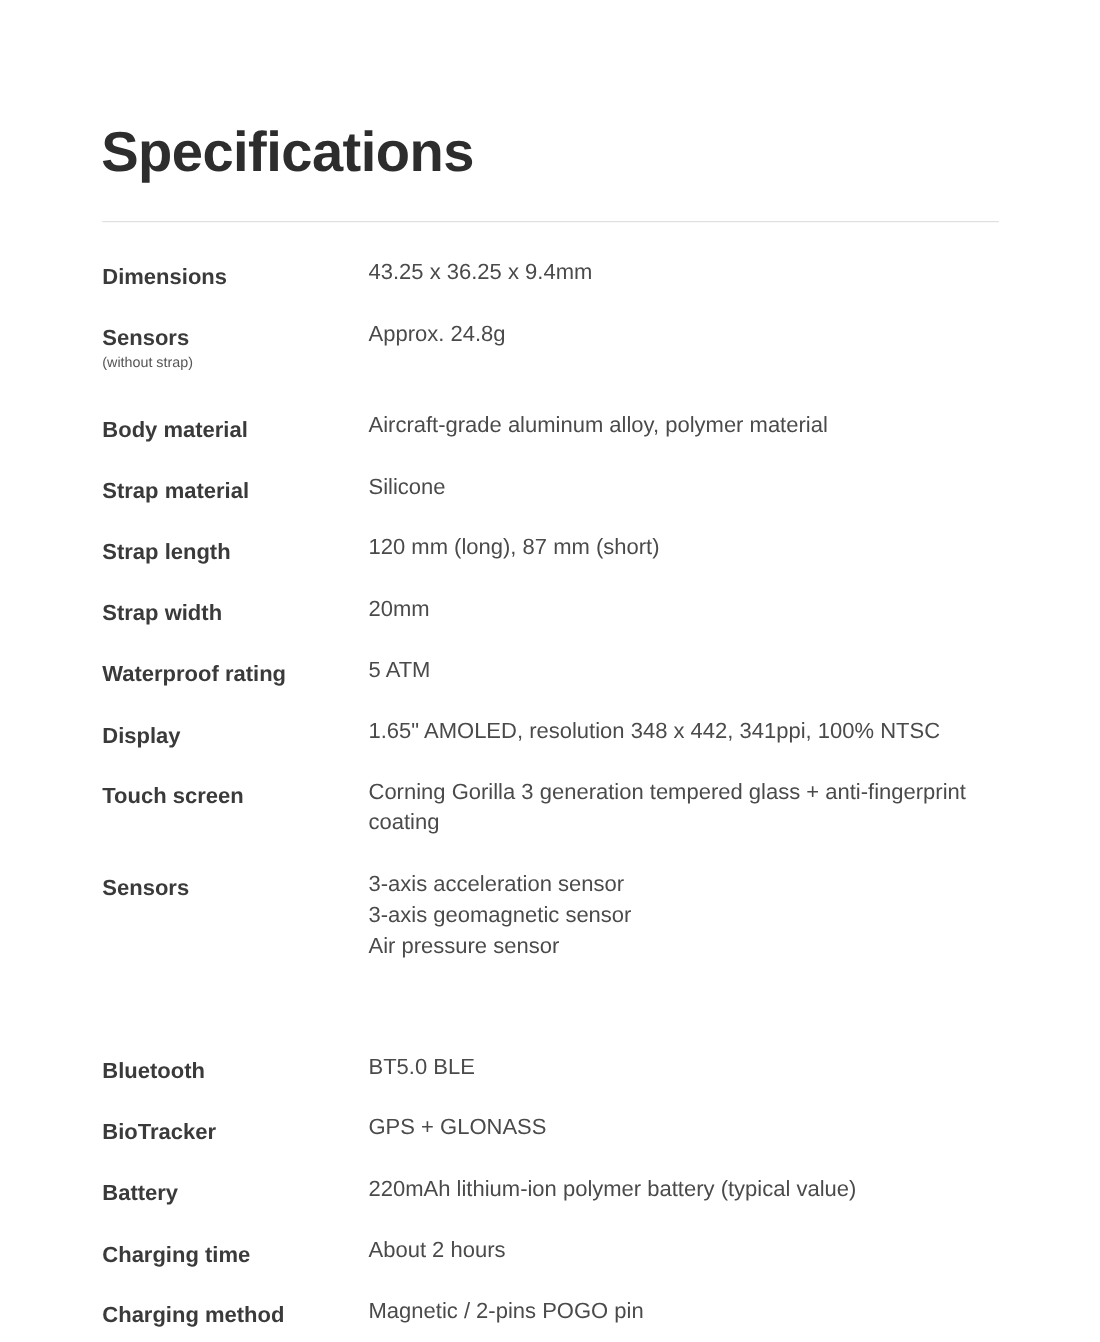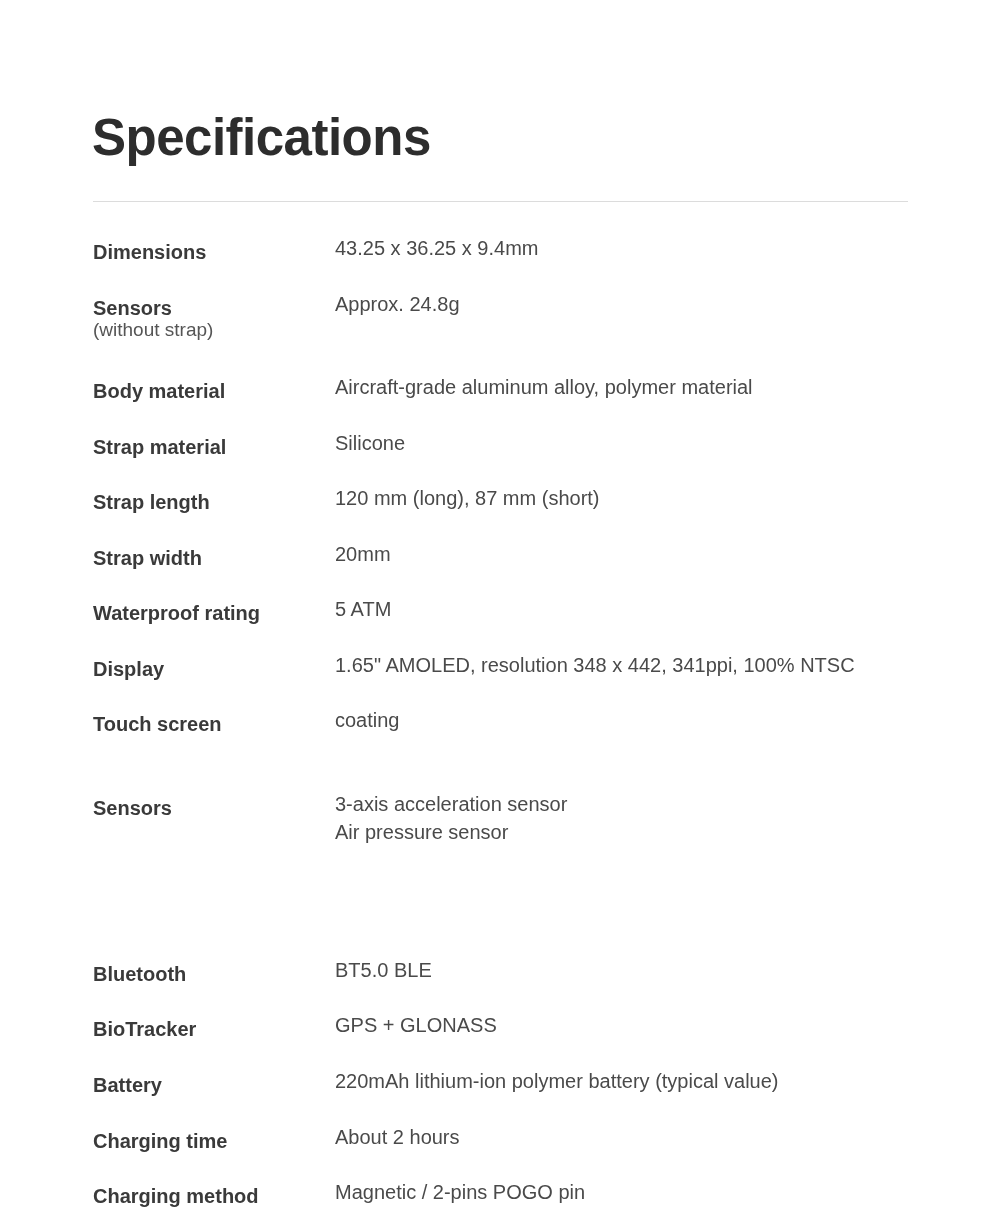--- a/index.html
+++ b/index.html
@@ -1,21 +1,21 @@
 <!DOCTYPE html>
 <html><head>
   <meta charset="utf-8">
   <style>
     html, body { margin: 0; padding: 0; background: #ffffff; }
     body { width: 1000px; height: 1220px; position: relative; overflow: hidden; font-family: "Liberation Sans", sans-serif; color: #333333; }
     .title { position: absolute; left: 92px; top: 108px; font-size: 51px; font-weight: 700; color: #2d2d2d; letter-spacing: -0.5px; margin: 0; }
     .divider { position: absolute; left: 93px; top: 201px; width: 815px; height: 1px; background: #dcdcdc; }
     .row { position: absolute; left: 93px; width: 860px; }
     .label { position: absolute; left: 0; top: 4px; font-size: 20px; font-weight: 700; color: #3a3a3a; line-height: 28px; }
-    .sublabel { position: absolute; left: 0; top: 28px; font-size: 19px; color: #555555; line-height: 24px; }
+    .sublabel { position: absolute; left: 0; top: 28px; font-size: 13px; color: #555555; line-height: 24px; }
     .value { position: absolute; left: 242px; top: 0; font-size: 20px; color: #4a4a4a; line-height: 28px; width: 610px; }
     .value .line { display: block; }
   </style>
 </head>
 <body>
 
 <h1 class="title">Specifications</h1>
 <div class="divider"></div>
 
 <div class="row" style="top:234px">
@@ -55,28 +55,30 @@
 </div>
 
 <div class="row" style="top:651px">
   <div class="label">Display</div>
   <div class="value">1.65" AMOLED, resolution 348 x 442, 341ppi, 100% NTSC</div>
 </div>
 
 <div class="row" style="top:706px">
   <div class="label">Touch screen</div>
   <div class="value">
+    <span class="line">Corning Gorilla 3 generation tempered glass + anti-fingerprint</span>
     <span class="line">coating</span>
   </div>
 </div>
 
 <div class="row" style="top:790px">
   <div class="label">Sensors</div>
   <div class="value">
     <span class="line">3-axis acceleration sensor</span>
+    <span class="line">3-axis geomagnetic sensor</span>
     <span class="line">Air pressure sensor</span>
   </div>
 </div>
 
 <div class="row" style="top:956px">
   <div class="label">Bluetooth</div>
   <div class="value">BT5.0 BLE</div>
 </div>
 
 <div class="row" style="top:1011px">

